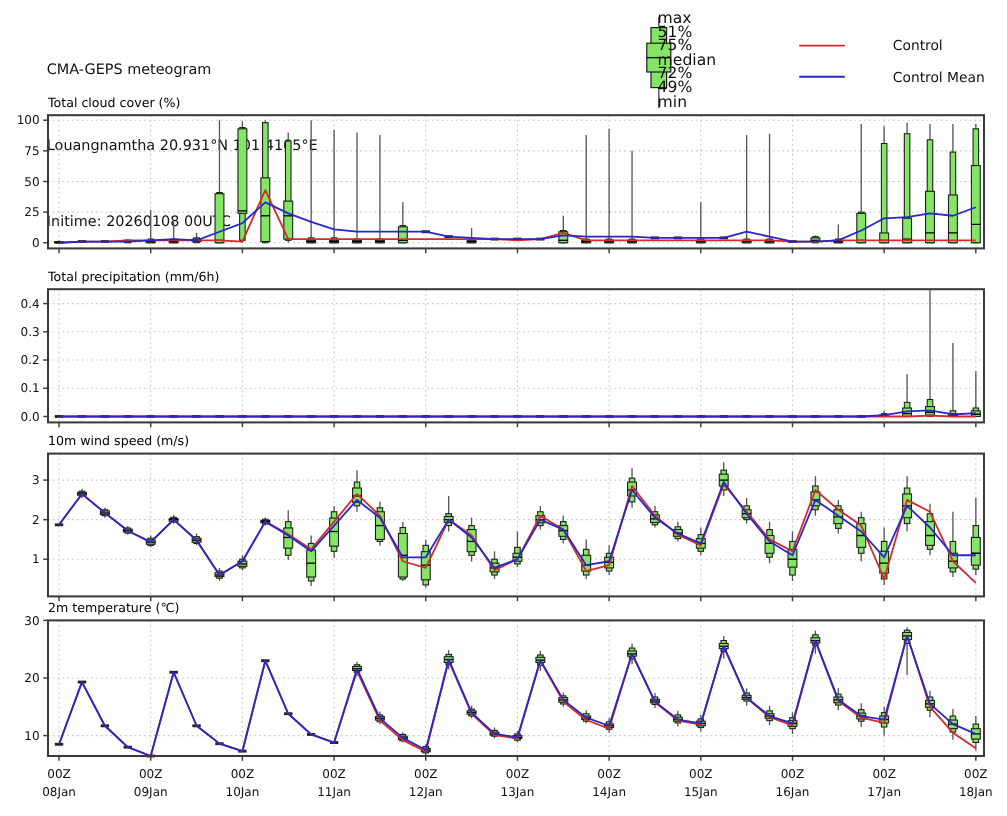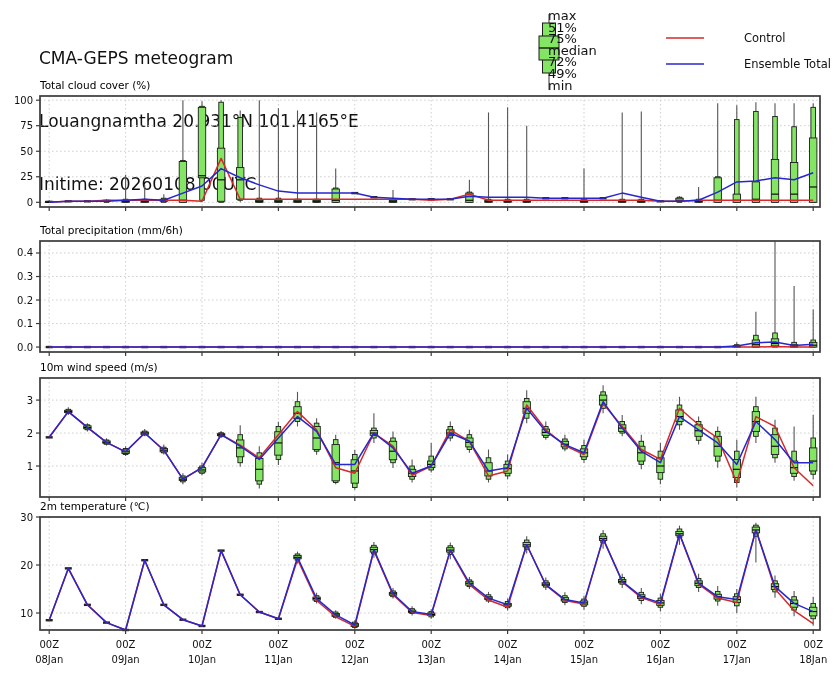--- a/index.html
+++ b/index.html
@@ -1,18 +1,18 @@
 <!DOCTYPE html>
 <html><head>
 <meta charset="utf-8">
 <style>
   html,body{margin:0;padding:0;background:#ffffff;}
   #app{position:relative;width:839px;height:680px;background:#fff;overflow:hidden;
        font-family:"DejaVu Sans","Liberation Sans",sans-serif;}
-  #header{position:absolute;left:39px;top:6px;font-size:17px;line-height:21px;color:#111;white-space:pre;}
+  #header{position:absolute;left:39px;top:6px;font-size:12px;line-height:21px;color:#111;white-space:pre;}
   #legend-box{position:absolute;left:528px;top:10px;width:160px;height:84px;}
   .lb-label{position:absolute;left:20px;font-size:13px;color:#111;line-height:11.6px;}
   #line-legend{position:absolute;left:660px;top:26px;width:175px;height:56px;}
   .ll-label{position:absolute;left:52px;font-size:11.5px;color:#111;margin-left:32px;}
   svg{position:absolute;left:0;top:0;}
 </style>
 </head>
 <body>
 <div id="app">
 
@@ -37,21 +37,21 @@
     <div class="lb-label" style="top:58px">49%</div>
     <div class="lb-label" style="top:69.6px">min</div>
   </div>
 
   <div id="line-legend">
     <svg width="48" height="56">
       <line id="ll-red" x1="6" y1="12" x2="44" y2="12" stroke-width="1.6" stroke="#d42a2a"></line>
       <line id="ll-blue" x1="6" y1="38" x2="44" y2="38" stroke-width="1.6" stroke="#2727cc"></line>
     </svg>
     <div class="ll-label" style="top:5px">Control</div>
-    <div class="ll-label" style="top:31px">Ensemble Total</div>
+    <div class="ll-label" style="top:31px">Control Mean</div>
   </div>
 
   <svg id="chart" width="839" height="680">
       <text x="40" y="89" font-size="10.5px" fill="#000" font-family="&quot;DejaVu Sans&quot;,&quot;Liberation Sans&quot;,sans-serif">Total cloud cover (%)</text>
       <line x1="49.2" y1="96" x2="49.2" y2="207" stroke="#c9c9c9" stroke-width="0.9" stroke-dasharray="1.5,2.5"></line>
       <line x1="125.60000000000001" y1="96" x2="125.60000000000001" y2="207" stroke="#c9c9c9" stroke-width="0.9" stroke-dasharray="1.5,2.5"></line>
       <line x1="202" y1="96" x2="202" y2="207" stroke="#c9c9c9" stroke-width="0.9" stroke-dasharray="1.5,2.5"></line>
       <line x1="278.40000000000003" y1="96" x2="278.40000000000003" y2="207" stroke="#c9c9c9" stroke-width="0.9" stroke-dasharray="1.5,2.5"></line>
       <line x1="354.8" y1="96" x2="354.8" y2="207" stroke="#c9c9c9" stroke-width="0.9" stroke-dasharray="1.5,2.5"></line>
       <line x1="431.2" y1="96" x2="431.2" y2="207" stroke="#c9c9c9" stroke-width="0.9" stroke-dasharray="1.5,2.5"></line>

